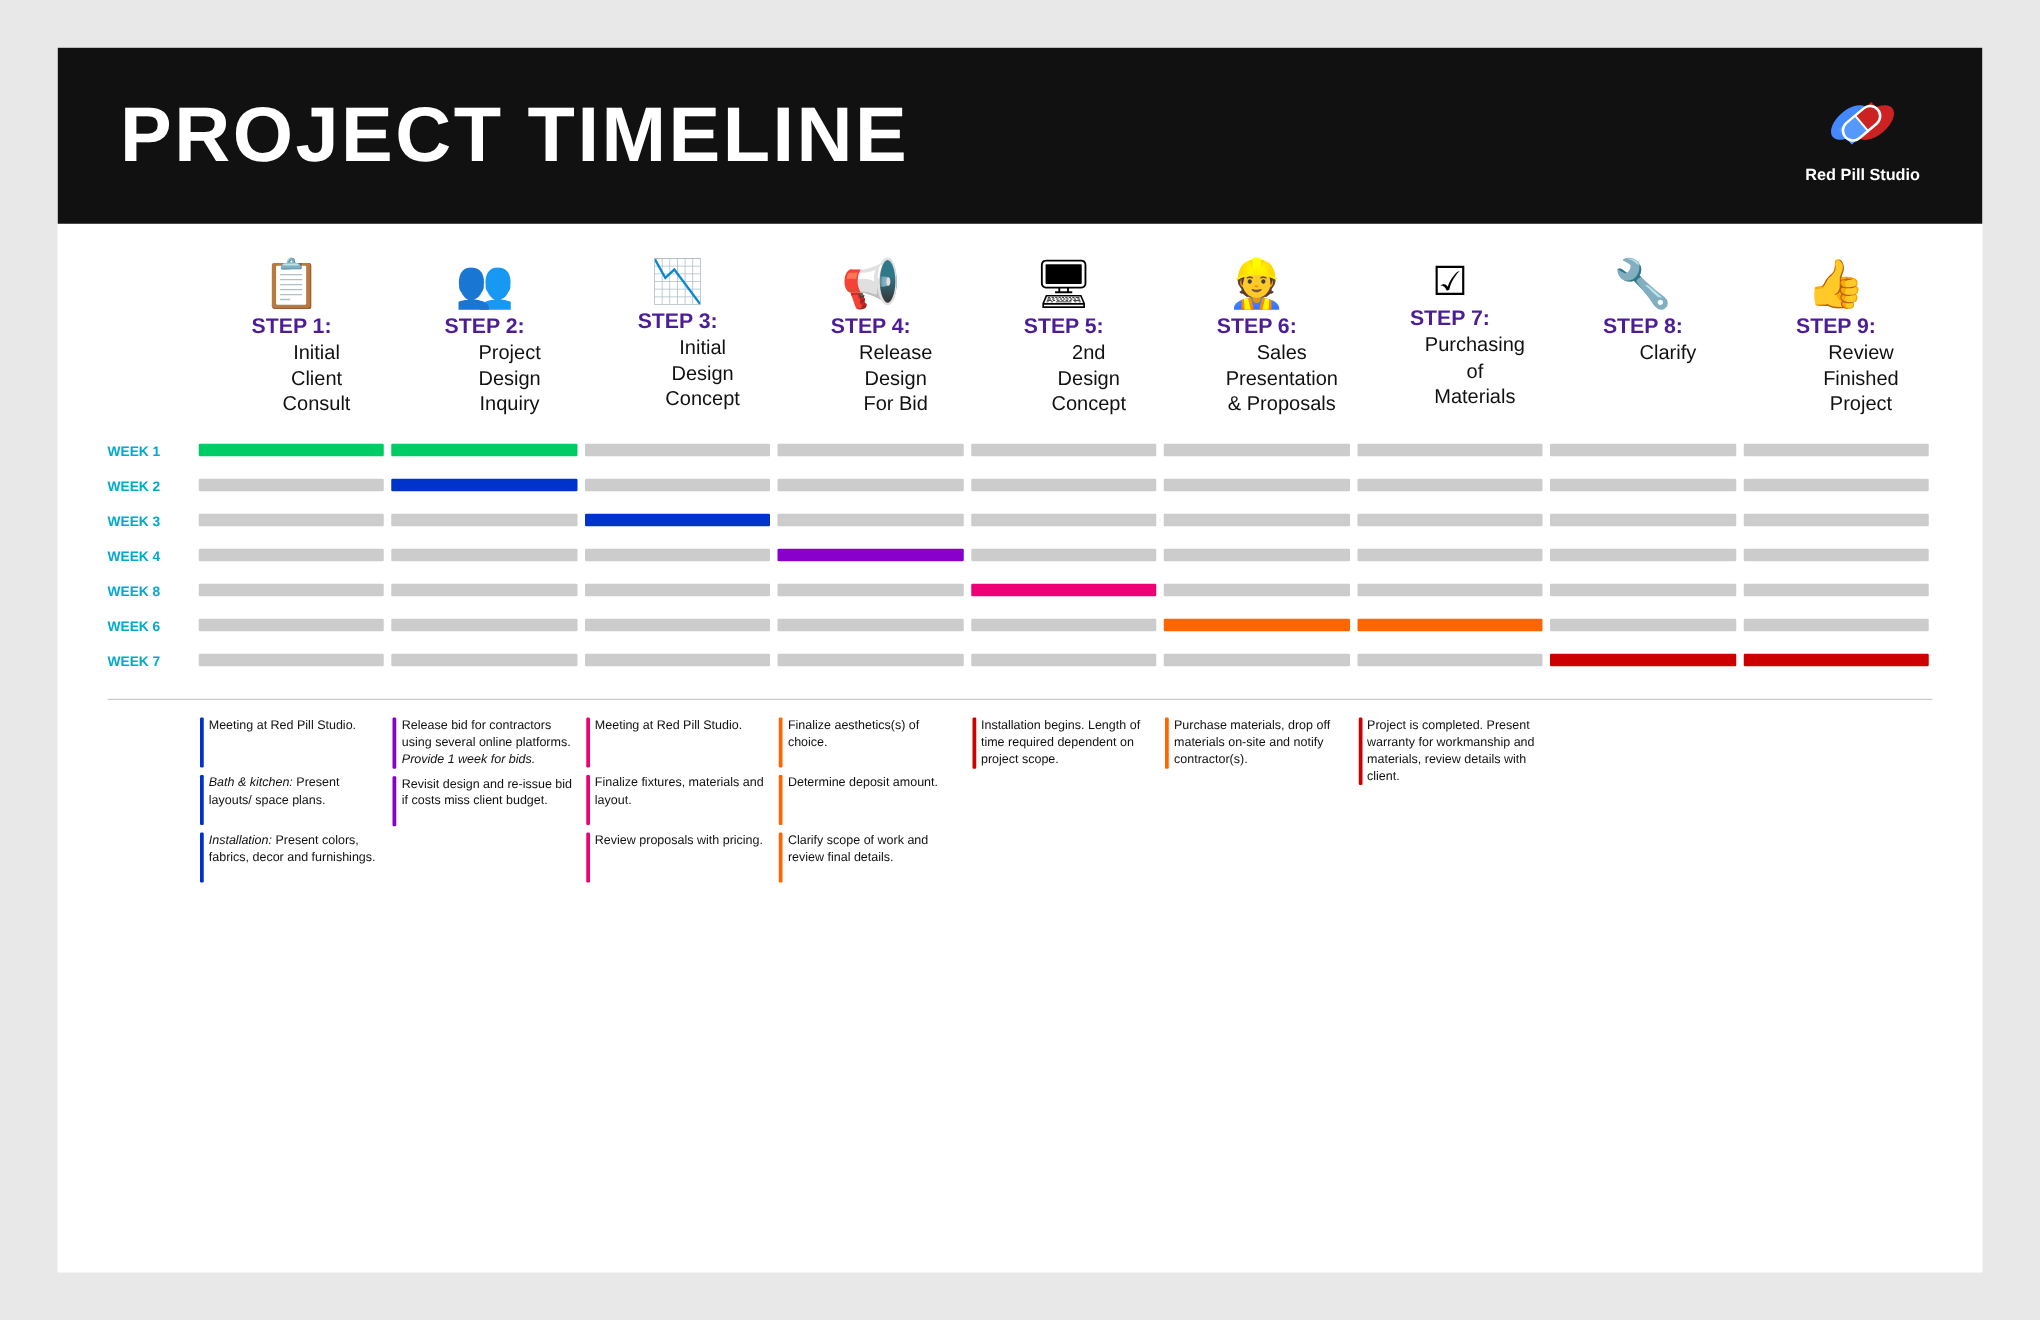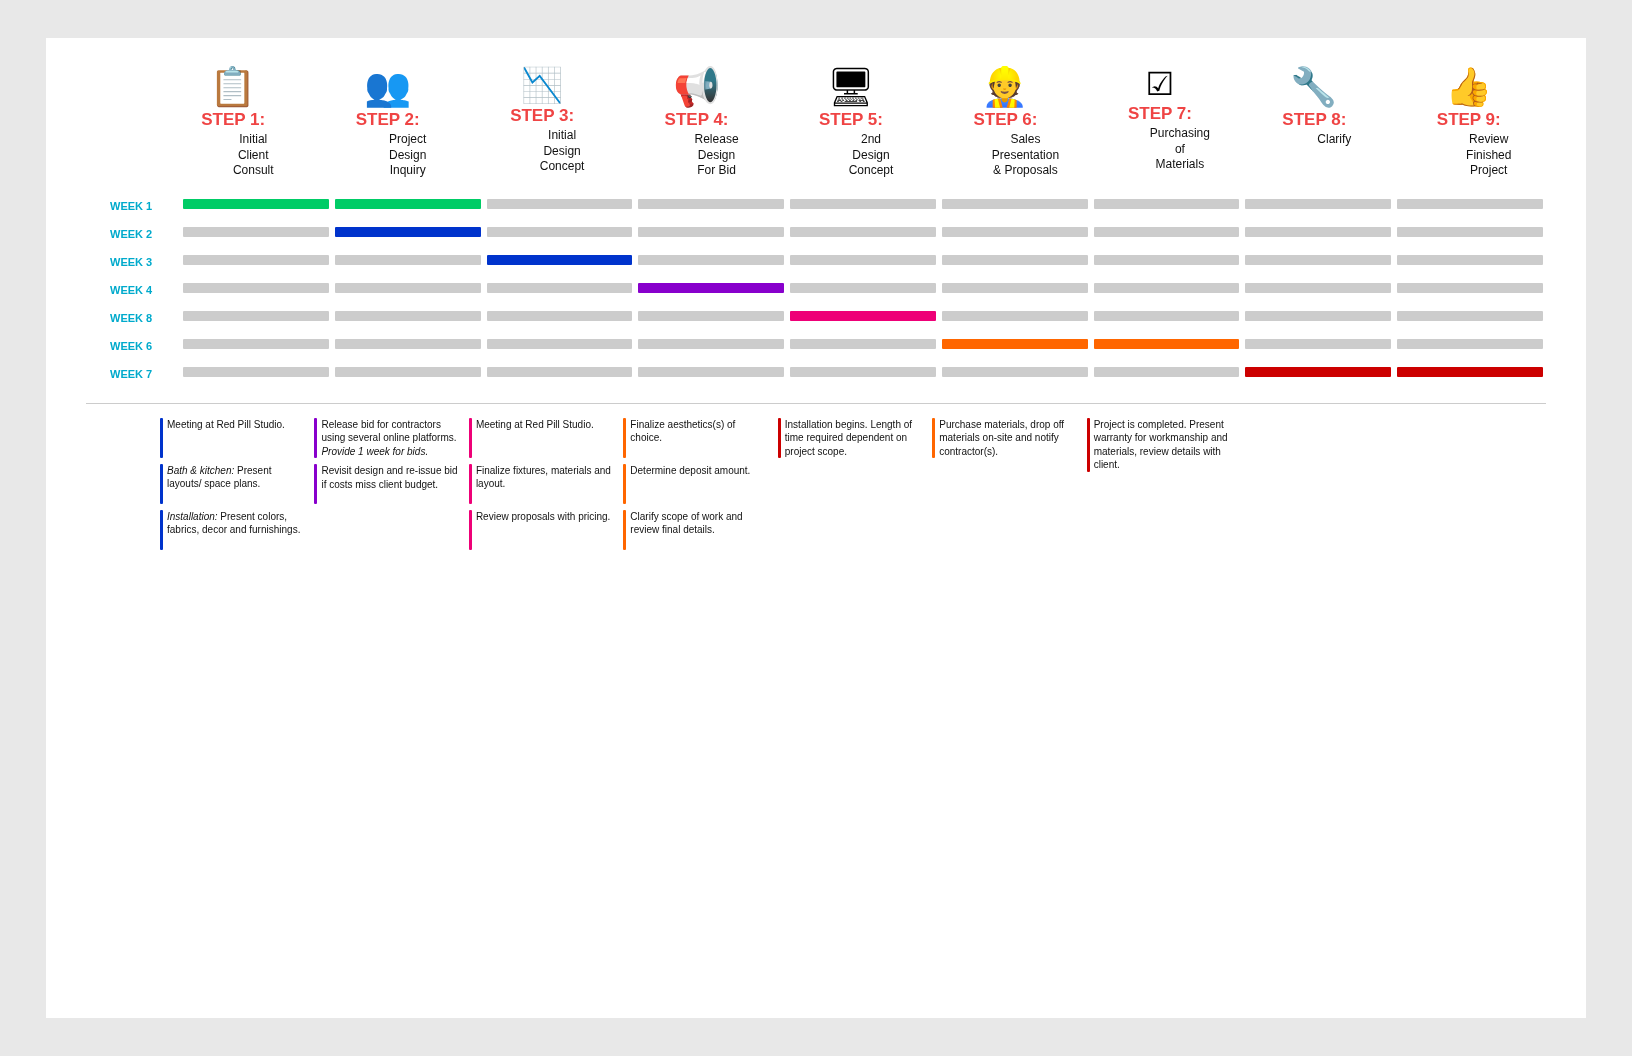--- a/index.html
+++ b/index.html
@@ -63,25 +63,25 @@
       text-align: center;
     }
     .step-icon {
       font-size: 38px;
       margin-bottom: 4px;
       line-height: 1;
     }
     .step-number {
       font-size: 17px;
       font-weight: 900;
-      color: #ef4444;
+      color: #4c1d95;
       font-family: Arial Black, Arial, sans-serif;
     }
     .step-title {
-      font-size: 12px;
+      font-size: 16px;
       color: #111;
       line-height: 1.3;
       margin-top: 2px;
       margin-left: 40px;
     }
     .week-label {
       font-size: 11px;
       font-weight: bold;
       color: #00aacc;
       white-space: nowrap;
@@ -133,20 +133,42 @@
     }
     .note-text em {
       font-style: italic;
     }
   </style>
 </head>
 <body>
 
 <div class="page">
 
+  <div class="header">
+    <h1 class="header-title">PROJECT TIMELINE</h1>
+    <div class="logo-area">
+      <svg class="logo-icon" viewBox="0 0 60 60" xmlns="http://www.w3.org/2000/svg">
+
+        <ellipse cx="20" cy="30" rx="18" ry="10" fill="#4488ff" transform="rotate(-40 20 30)"></ellipse>
+        <ellipse cx="40" cy="30" rx="18" ry="10" fill="#cc2222" transform="rotate(-40 40 30)"></ellipse>
+
+        <rect x="8" y="22" width="44" height="16" rx="8" fill="none"></rect>
+        <path d="M15 18 Q30 10 45 18 L45 42 Q30 50 15 42 Z" fill="none"></path>
+
+        <g transform="rotate(-40, 30, 30)">
+          <rect x="12" y="22" width="17" height="16" rx="0" fill="#5599ff"></rect>
+          <rect x="29" y="22" width="17" height="16" rx="0" fill="#cc2222"></rect>
+          <rect x="12" y="22" width="34" height="16" rx="8" fill="none" stroke="#ffffff" stroke-width="2"></rect>
+
+          <line x1="29" y1="22" x2="29" y2="38" stroke="white" stroke-width="1.5"></line>
+        </g>
+      </svg>
+      <span class="logo-text">Red Pill Studio</span>
+    </div>
+  </div>
 
   <div class="main-content">
 
     <div style="display:grid; grid-template-columns: 70px repeat(9, 1fr); margin-bottom: 4px;">
       <div></div>
 
       <div class="step-header">
         <div class="step-icon">📋</div>
         <div class="step-number">STEP 1:</div>
         <div class="step-title">Initial<br>Client<br>Consult</div>
@@ -194,21 +216,21 @@
         <div class="step-title">Clarify</div>
       </div>
 
       <div class="step-header">
         <div class="step-icon">👍</div>
         <div class="step-number">STEP 9:</div>
         <div class="step-title">Review<br>Finished<br>Project</div>
       </div>
     </div>
 
-    <div style="display:grid; grid-template-columns: 70px repeat(9, 1fr); margin-left: 24px;">
+    <div style="display:grid; grid-template-columns: 70px repeat(9, 1fr);">
 
       <div style="display:flex; flex-direction:column; gap:6px; padding-top:2px;">
         <div class="bar-row">
           <span class="week-label">WEEK 1</span>
         </div>
         <div class="bar-row">
           <span class="week-label">WEEK 2</span>
         </div>
         <div class="bar-row">
           <span class="week-label">WEEK 3</span>

